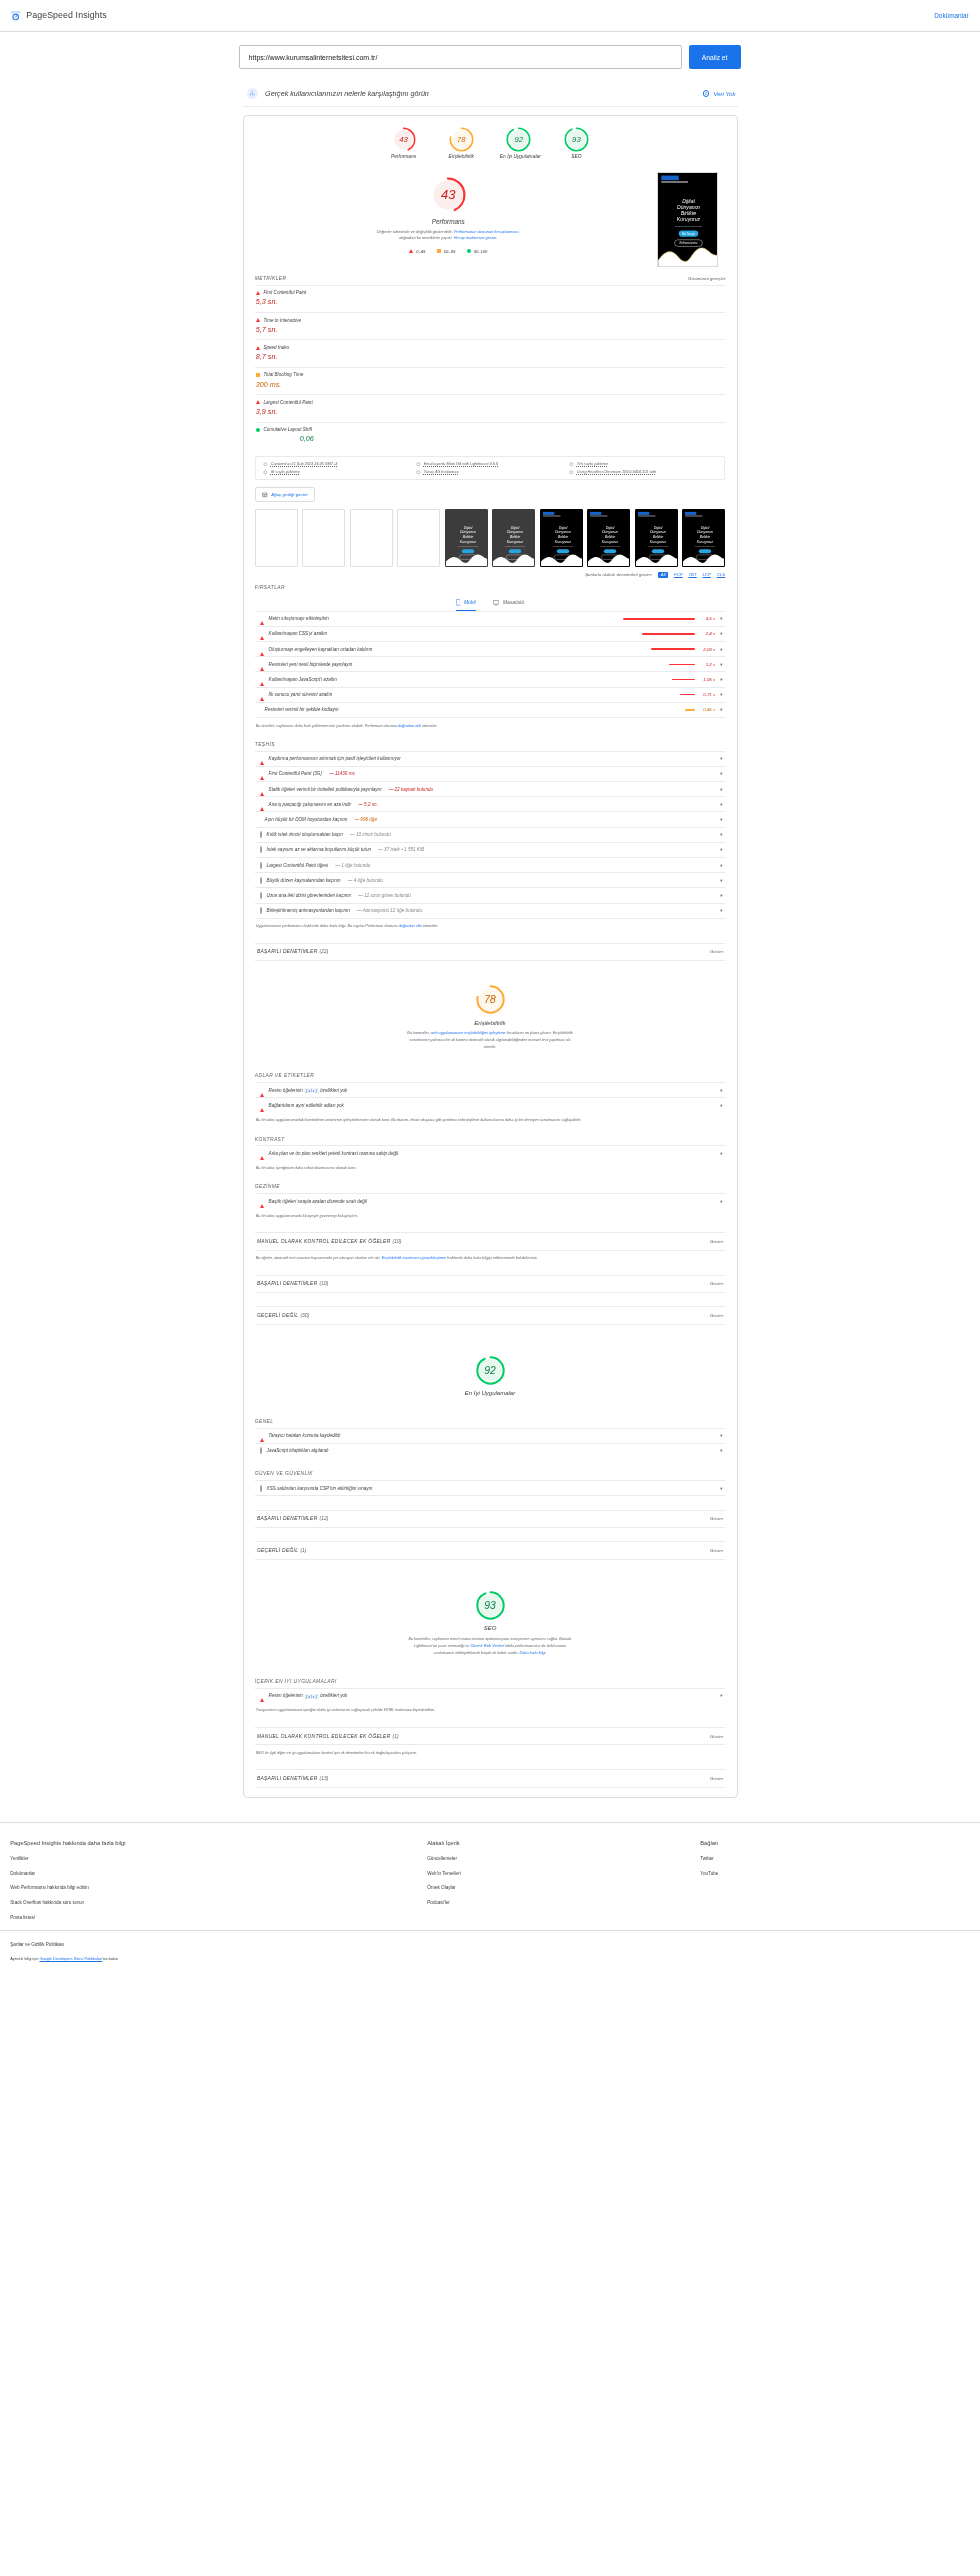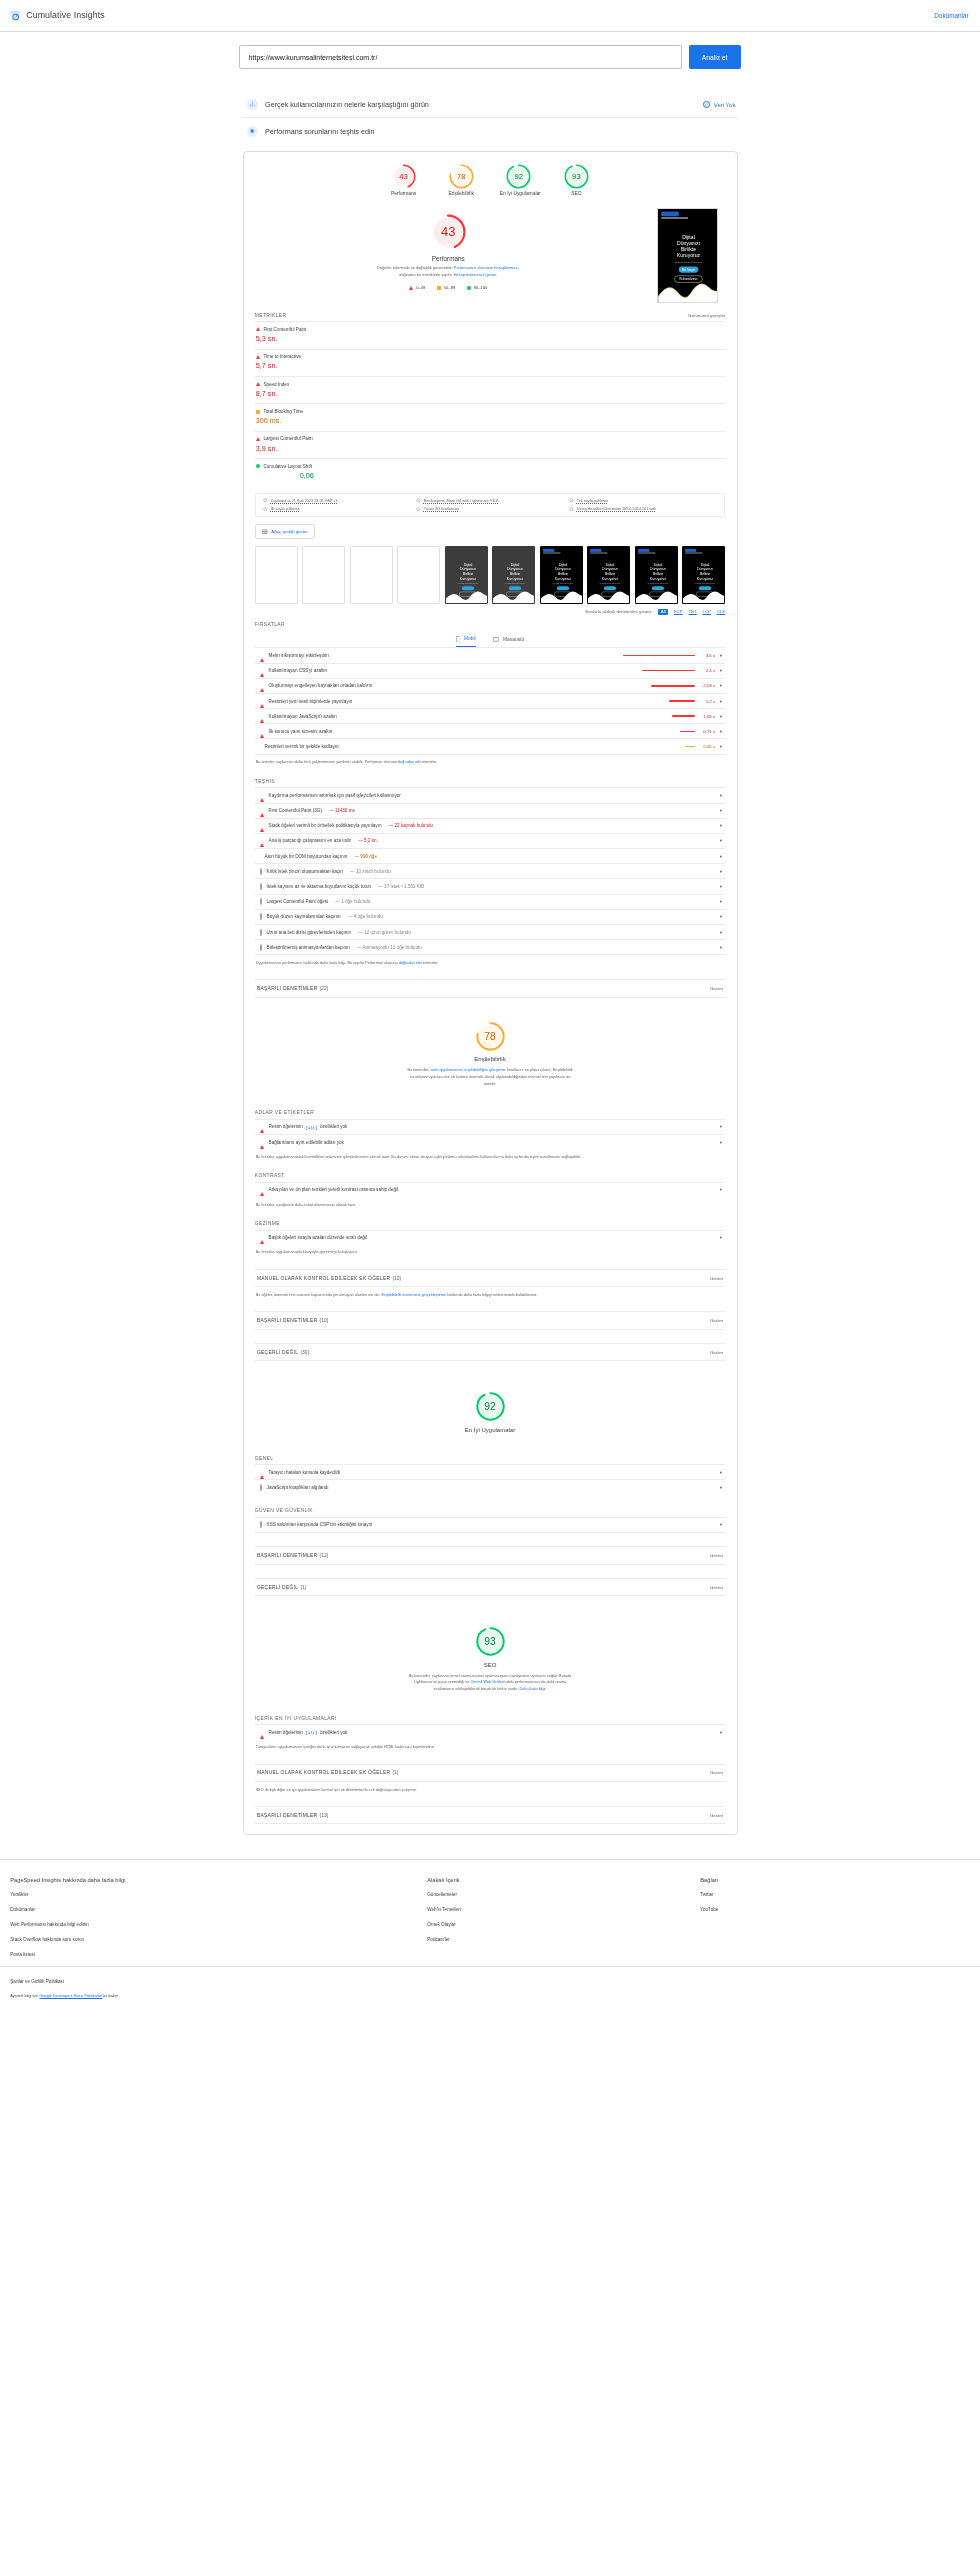--- a/index.html
+++ b/index.html
@@ -36,21 +36,21 @@
     font-size:7px; color:#202124; background:#fff;
   }
   .analyze-btn {
     width:52px; height:24px; background:#1a73e8; color:#fff;
     border:none; border-radius:2.1px; font-size:6.7px; cursor:pointer;
     font-family:inherit;
   }
 
   
   .page { width:980px; }
-  .col { width:495px; margin:11px auto; }
+  .col { width:495px; margin:0 auto;font-style:italic; }
 
   .section-head {
     display:flex; align-items:center; gap:7.2px;
     padding:7.2px 2.1px 7.2px 4.1px; border-bottom:0.5px solid #e8eaed;
   }
   .section-head.last { border-bottom:none; }
   .sh-title { font-size:7.2px; color:#3c4043; }
   .sh-right { margin-left:auto; display:flex; align-items:center; gap:4.1px; font-size:6px; color:#1a73e8; }
   .badge-circle {
     width:6.7px; height:6.7px; border-radius:50%;
@@ -197,21 +197,21 @@
 <div class="topbar">
   <div class="brand">
     <span class="brand-logo">
       <svg width="11.3" height="11.3" viewBox="0 0 24 24">
         <rect x="2" y="2" width="20" height="6" rx="1.5" fill="#cfe0fb"></rect>
         <circle cx="12" cy="15" r="7" fill="#1a73e8"></circle>
         <circle cx="12" cy="15" r="5" fill="#e8f0fe"></circle>
         <path d="M12 15 L15.5 11" stroke="#1a73e8" stroke-width="1.8" stroke-linecap="round"></path>
       </svg>
     </span>
-    <span class="brand-title">Cumulative Insights</span>
+    <span class="brand-title">PageSpeed Insights</span>
   </div>
   <div class="topbar-spacer"></div>
   <a class="docs-link">Dokümanlar</a>
 </div>
 
 <div class="searchwrap">
   <div class="search-field" title="Bir web sayfası URL'si girin">https://www.kurumsalinternetsitesi.com.tr/</div>
   <button class="analyze-btn">Analiz et</button>
 </div>
 
@@ -227,29 +227,20 @@
             <circle cx="12" cy="4" r="2.4"></circle>
       </svg>
     </span>
     <span class="sh-title">Gerçek kullanıcılarınızın nelerle karşılaştığını görün</span>
     <span class="sh-right">
       <span class="badge-circle">0</span>
       <span>Veri Yok</span>
     </span>
   </div>
 
-  <div class="section-head last">
-    <span class="ic-round">
-      <svg width="6.2" height="6.2" viewBox="0 0 24 24">
-            <circle cx="12" cy="12" r="9" fill="#8ab4f8"></circle>
-            <circle cx="12" cy="12" r="4" fill="#1a73e8"></circle>
-          </svg>
-    </span>
-    <span class="sh-title">Performans sorunlarını teşhis edin</span>
-  </div>
 
   <div class="card">
 
     
     <div class="gauges" id="gauges">
           <div class="gauge">
             <div class="gauge-ring">
     <svg width="25" height="25" viewBox="0 0 48 48">
                 <circle cx="24" cy="24" r="18" fill="#fdeeee"></circle>
     <circle cx="24" cy="24" r="21.5" fill="none" stroke="#f33" stroke-width="3" stroke-linecap="round" stroke-dasharray="58.1 77.0" transform="rotate(-90 24 24)"></circle>

